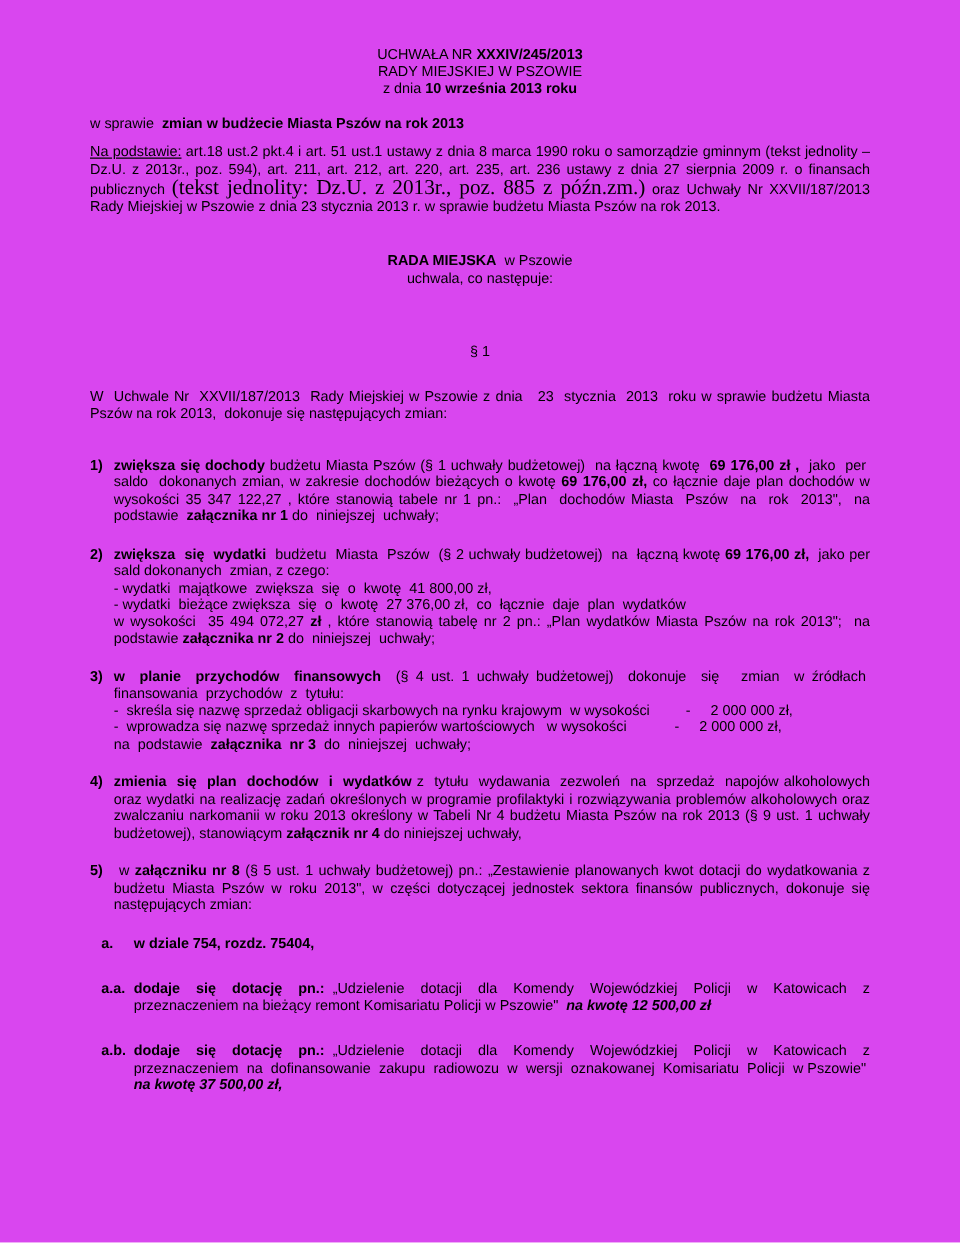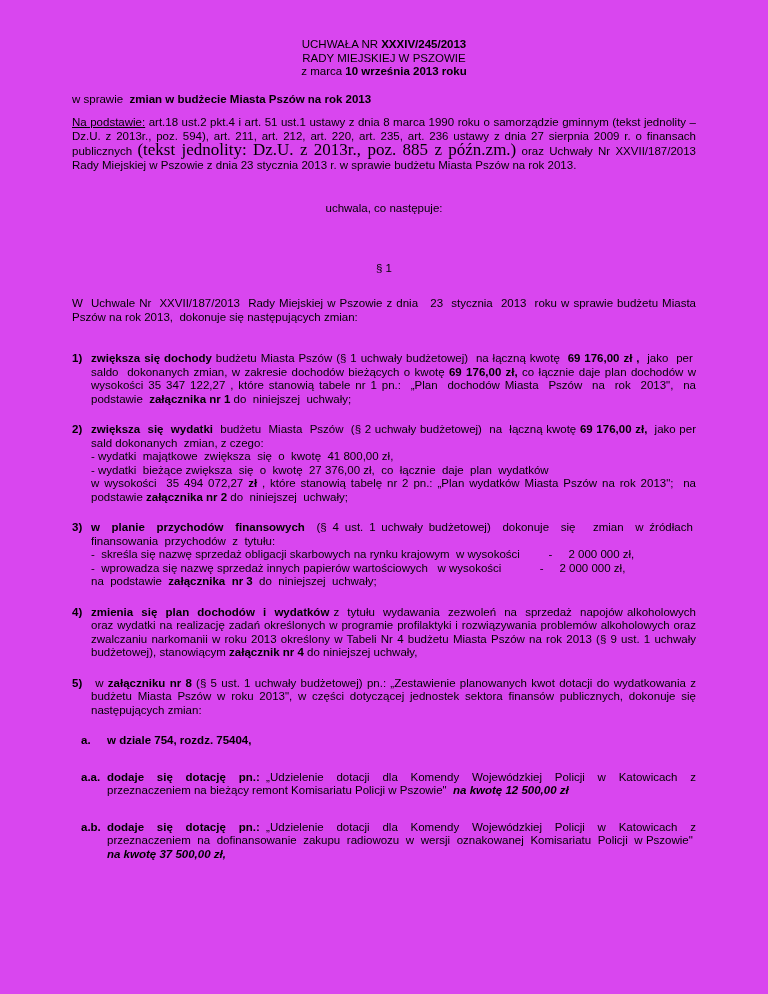--- a/index.html
+++ b/index.html
@@ -54,28 +54,29 @@
   .sub-li.wide-gap { margin-top: 23px; }
 </style>
 </head>
 <body>
 
 <div class="page">
 
   <div class="title-block">
     <div><span>UCHWAŁA NR </span><span class="b">XXXIV/245/2013</span></div>
     <div><span>RADY MIEJSKIEJ W PSZOWIE</span></div>
-    <div><span>z marca </span><span class="b">10 września 2013 roku</span></div>
+    <div><span>z dnia </span><span class="b">10 września 2013 roku</span></div>
   </div>
 
   <p class="subject"><span>w sprawie&nbsp; </span><span class="b">zmian w budżecie Miasta Pszów na rok 2013</span></p>
 
   <p class="legal-basis justify"><span class="u">Na podstawie:</span><span> art.18 ust.2 pkt.4 i art. 51 ust.1 ustawy z dnia 8 marca 1990 roku o samorządzie gminnym (tekst jednolity – Dz.U. z 2013r., poz. 594), art. 211, art. 212, art. 220, art. 235, art. 236 ustawy z dnia 27 sierpnia 2009 r. o finansach publicznych </span><span class="serif">(tekst jednolity: Dz.U. z 2013r., poz. 885 z późn.zm.)</span><span> oraz Uchwały Nr XXVII/187/2013 Rady Miejskiej w Pszowie z dnia 23 stycznia 2013 r. w sprawie budżetu Miasta Pszów na rok 2013.</span></p>
 
   <div class="council-block">
+    <div><span class="b">RADA MIEJSKA</span><span>&nbsp; w Pszowie</span></div>
     <div><span>uchwala, co następuje:</span></div>
   </div>
 
   <div class="section-mark">§ 1</div>
 
   <p class="intro justify"><span>W&nbsp; Uchwale Nr&nbsp; XXVII/187/2013&nbsp; Rady Miejskiej w Pszowie z dnia&nbsp;&nbsp; 23&nbsp; stycznia&nbsp; 2013&nbsp; roku w sprawie budżetu Miasta Pszów na rok 2013,&nbsp; dokonuje się następujących zmian:</span></p>
 
   <div class="li">
     <div class="li-label">1)</div>
     <div class="li-body"><span class="b">zwiększa się dochody</span><span> budżetu Miasta Pszów (§ 1 uchwały budżetowej)&nbsp; na łączną kwotę&nbsp; </span><span class="b">69 176,00 zł ,</span><span>&nbsp; jako&nbsp; per&nbsp; saldo&nbsp; dokonanych zmian, w zakresie dochodów bieżących o kwotę </span><span class="b">69 176,00 zł,</span><span> co łącznie daje plan dochodów w wysokości 35 347 122,27 , które stanowią tabele nr 1 pn.:&nbsp; „Plan&nbsp; dochodów Miasta&nbsp; Pszów&nbsp; na&nbsp; rok&nbsp; 2013",&nbsp; na podstawie&nbsp; </span><span class="b">załącznika nr 1</span><span> do&nbsp; niniejszej&nbsp; uchwały;</span></div>

